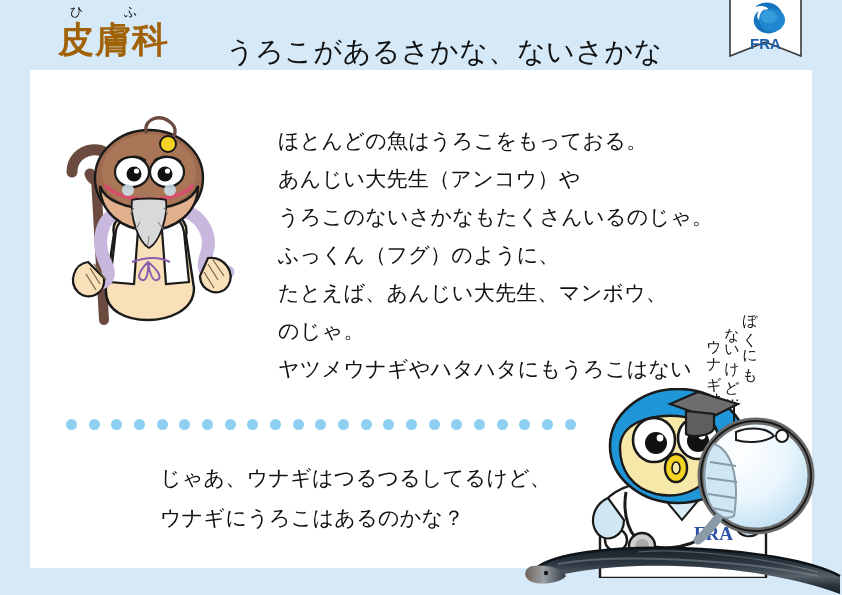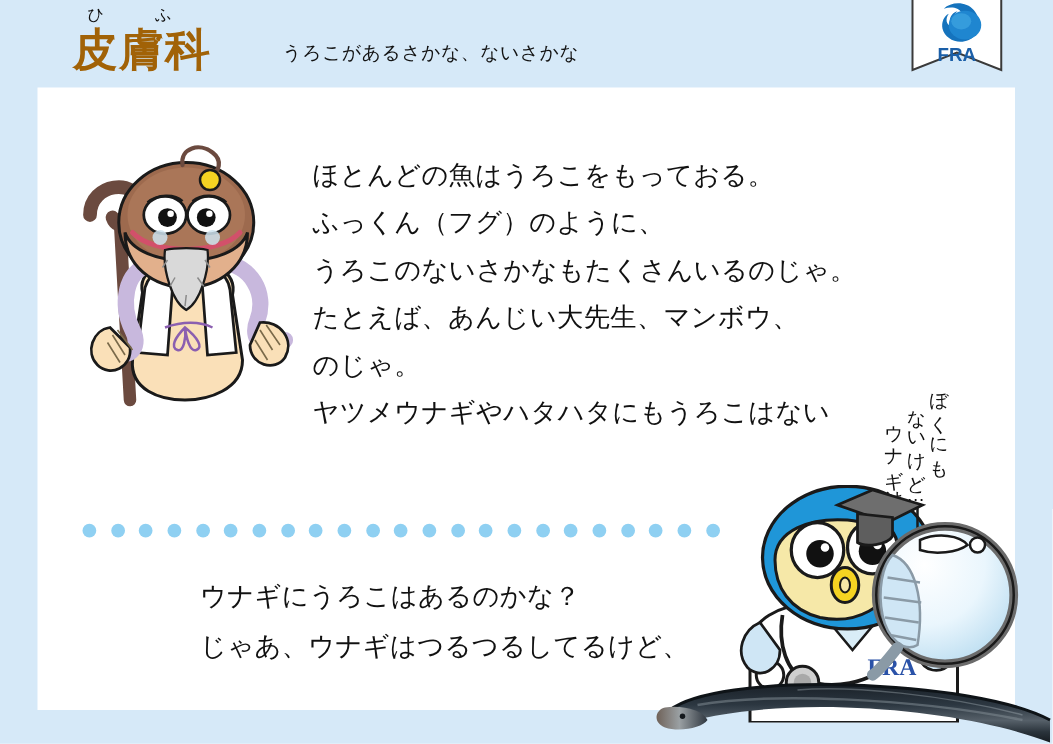--- a/index.html
+++ b/index.html
@@ -22,41 +22,41 @@
   .furigana span{position:absolute;}
   .furi-hi{left:12px;}
   .furi-fu{left:66px;}
   .title{
     position:absolute;top:12px;left:0;
     font-size:36px;font-weight:bold;color:#a16207;
     letter-spacing:1px;line-height:48px;white-space:nowrap;
   }
   .subtitle{
     position:absolute;left:226px;top:33px;
-    font-size:15px;color:#121212;white-space:nowrap;letter-spacing:0.5px;
+    font-size:28px;color:#121212;white-space:nowrap;letter-spacing:0.5px;
   }
 
   
   .logo{position:absolute;left:728px;top:-6px;width:75px;height:72px;}
 
   
   .card{
     position:absolute;left:30px;top:70px;width:782px;height:498px;
     background:#ffffff;
   }
 
   
   .elder{position:absolute;left:48px;top:112px;width:205px;height:215px;}
 
   
   .main-text{
     position:absolute;left:250px;top:122px;width:470px;
     font-size:21px;color:#111;line-height:38px;letter-spacing:0.3px;
   }
-  .main-text div{white-space:nowrap;}
+  .main-text div{white-space:nowrap;margin-left:28px;}
 
   
   .divider{position:absolute;left:66px;top:418px;width:510px;height:12px;
     display:flex;justify-content:space-between;align-items:center;}
   .divider i{display:block;width:11px;height:11px;border-radius:50%;
     background:#8fd0f2;}
 
   
   .q-text{
     position:absolute;left:160px;top:458px;width:420px;
@@ -164,22 +164,23 @@
                C90,130 82,104 84,88 Z" fill="#d9d9d9" stroke="#1a1a1a" stroke-width="1.8"></path>
       <path d="M86,96 L82,102 M92,110 L88,117 M101,124 L100,133 M110,110 L115,117 M116,96 L120,102" fill="none" stroke="#8a8a8a" stroke-width="1.2"></path>
 
       <path d="M98,20 C96,6 112,2 122,10 C130,16 128,26 120,28" fill="none" stroke="#6b4a3f" stroke-width="3.4" stroke-linecap="round"></path>
       <circle cx="120" cy="32" r="8" fill="#f5d322" stroke="#1a1a1a" stroke-width="2"></circle>
     </svg>
   </div>
 
   <div class="main-text">
     <div>ほとんどの魚はうろこをもっておる。</div>
+    <div>あんじい大先生（アンコウ）や</div>
+    <div>うろこのないさかなもたくさんいるのじゃ。</div>
     <div>ふっくん（フグ）のように、</div>
-    <div>うろこのないさかなもたくさんいるのじゃ。</div>
     <div>たとえば、あんじい大先生、マンボウ、</div>
     <div>のじゃ。</div>
     <div>ヤツメウナギやハタハタにもうろこはない</div>
   </div>
 
   <div class="divider" id="divider">
       <i style="background: rgb(143, 208, 242);"></i>
       <i style="background: rgb(143, 208, 242);"></i>
       <i style="background: rgb(143, 208, 242);"></i>
       <i style="background: rgb(143, 208, 242);"></i>
@@ -198,22 +199,22 @@
       <i style="background: rgb(143, 208, 242);"></i>
       <i style="background: rgb(143, 208, 242);"></i>
       <i style="background: rgb(143, 208, 242);"></i>
       <i style="background: rgb(143, 208, 242);"></i>
       <i style="background: rgb(143, 208, 242);"></i>
       <i style="background: rgb(143, 208, 242);"></i>
       <i style="background: rgb(143, 208, 242);"></i>
     </div>
 
   <div class="q-text">
+    <div>じゃあ、ウナギはつるつるしてるけど、</div>
     <div>ウナギにうろこはあるのかな？</div>
-    <div>じゃあ、ウナギはつるつるしてるけど、</div>
   </div>
 
   <div class="vtext">
     <span class="vcol1">ぼくにも</span>
     <span class="vcol2">ないけど…</span>
     <span class="vcol3">ウナギは？</span>
   </div>
 
   <div class="bird">
     <svg width="250" height="190" viewBox="0 0 250 190">

